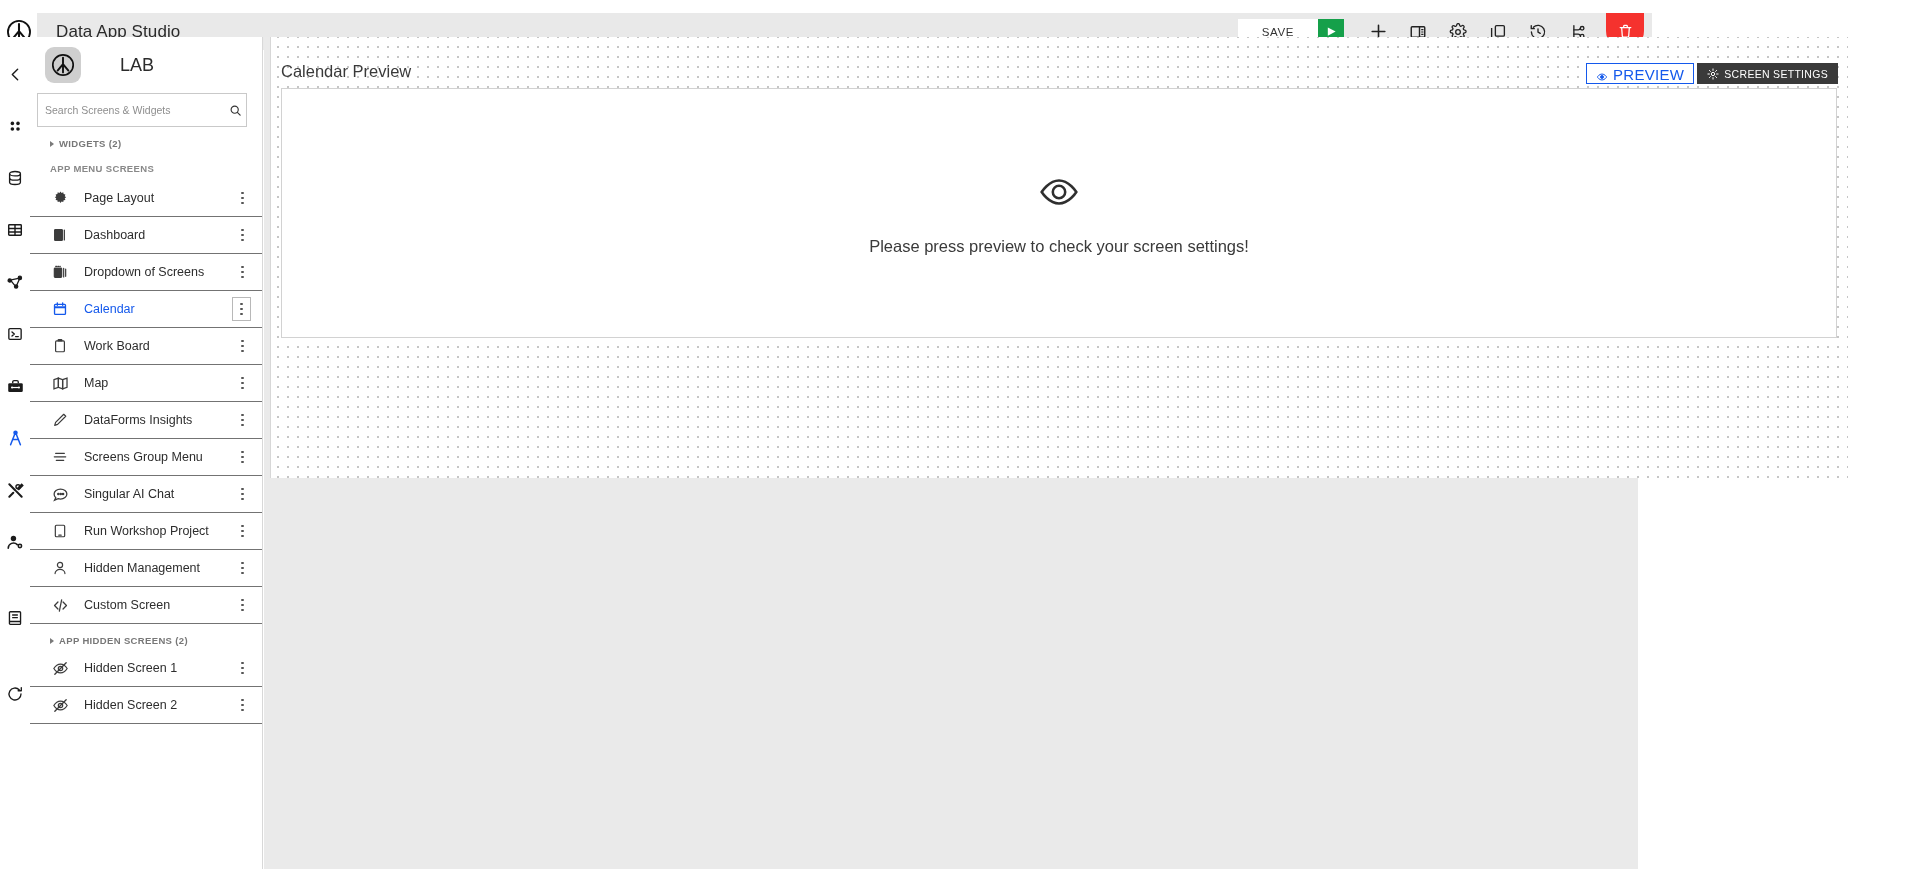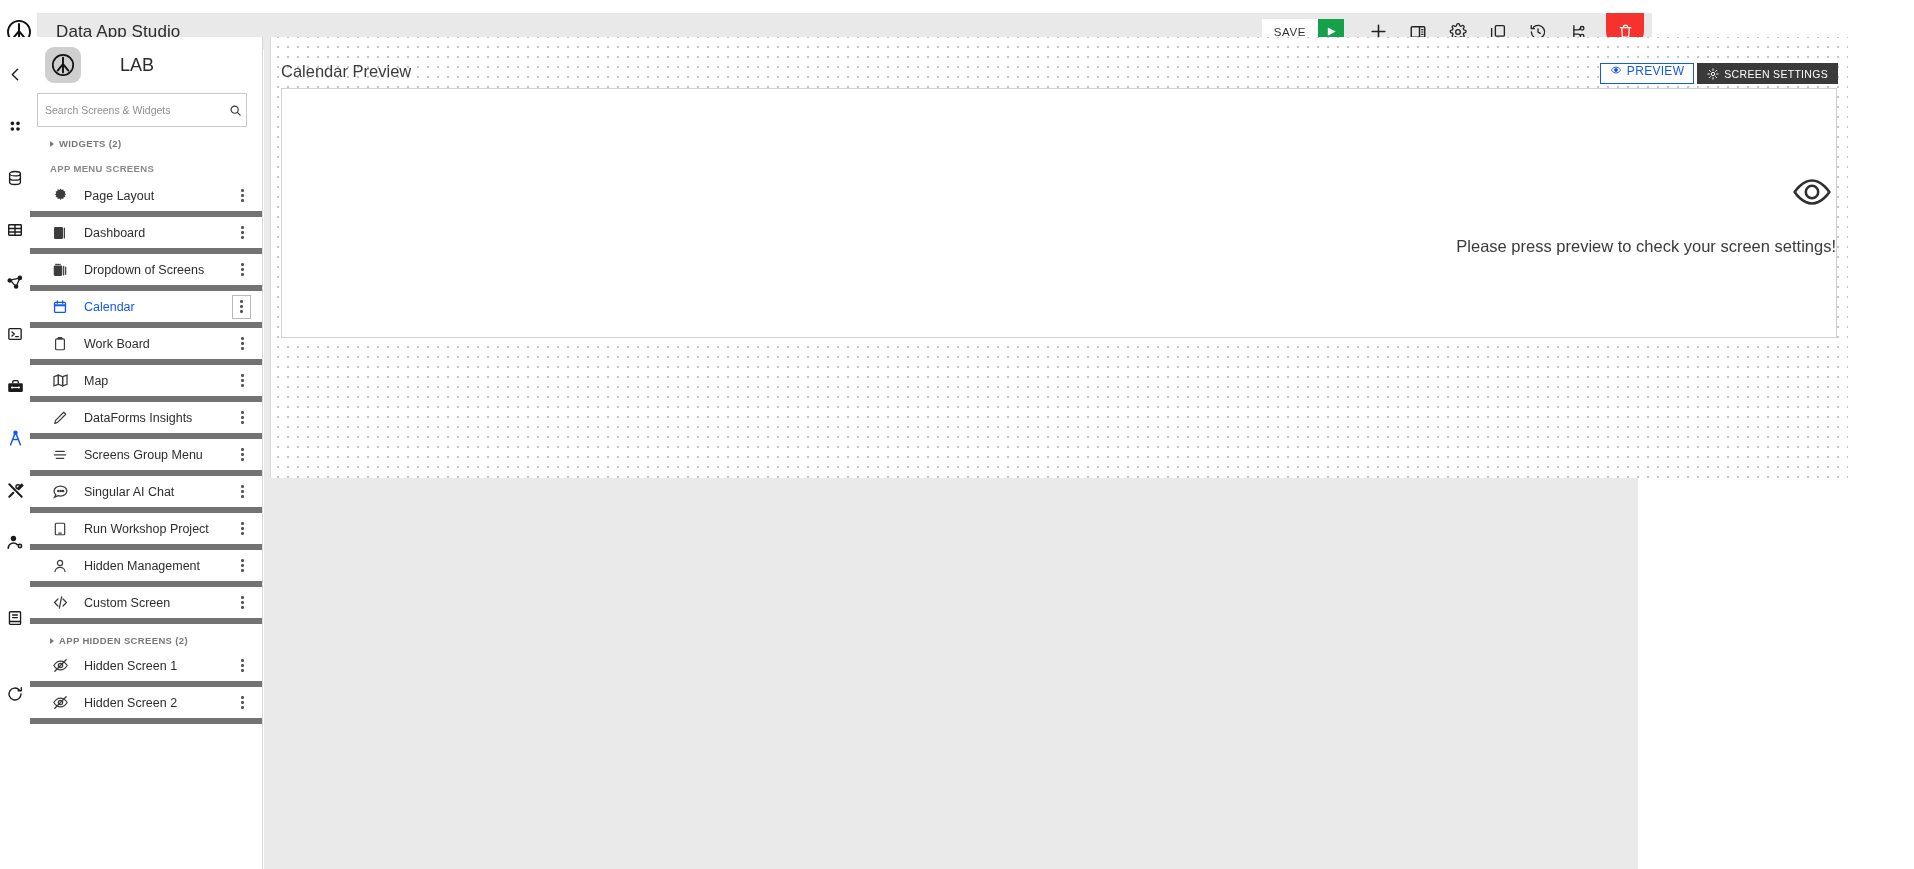--- a/index.html
+++ b/index.html
@@ -29,21 +29,21 @@
   .topbar-right {
     margin-left: auto; display: flex; align-items: center; height: 37px;
   }
   .save-group {
     display: flex; align-items: stretch; height: 26px;
     margin-right: 14px;
   }
   .save-btn {
     background: #ffffff; color: #333; font-size: 11.5px;
     letter-spacing: .6px; font-weight: 400;
-    padding: 0 12px; display: flex; align-items: center;
+    padding: 0 24px; display: flex; align-items: center;
     border: none; cursor: pointer; height: 26px;
   }
   .run-btn {
     background: #15a04a; width: 26px; height: 26px;
     display: flex; align-items: center; justify-content: center;
     border: none; cursor: pointer;
   }
   .tb-icon {
     width: 30px; height: 37px; margin: 0 5px;
     display: flex; align-items: center; justify-content: center;
@@ -127,21 +127,21 @@
   }
   .sec-static {
     font-size: 9.5px; font-weight: bold; color: #888;
     letter-spacing: .35px; margin: 14px 0 6px 20px;
   }
 
   .screen-item {
     position: relative;
     height: 37px; display: flex; align-items: center;
     padding-left: 20px; cursor: pointer;
-    border-bottom: 6px solid #737373;
+    border-bottom: 1px solid #737373;
   }
   .screen-item .si-icon {
     width: 20px; height: 20px; flex: 0 0 20px;
     display: flex; align-items: center; justify-content: center;
     color: #3c3c3c;
   }
   .screen-item .si-label {
     margin-left: 14px; font-size: 12.5px; color: #2d2d2d;
     white-space: nowrap;
   }
@@ -176,38 +176,38 @@
   .board-title {
     position: absolute; left: 10px; top: 25px;
     font-size: 16.5px; color: #3a3a3a;
   }
   .board-actions {
     position: absolute; right: 10px; top: 26px;
     display: flex; align-items: center; gap: 3px;
   }
   .btn-preview {
     height: 21px; border: 1px solid #1459ec; background: #ffffff;
-    color: #1459ec; font-size: 12px; letter-spacing: .3px;
-    display: flex; align-items: flex-start; gap: 5px;
+    color: #1459ec; font-size: 15px; letter-spacing: .3px;
+    display: flex; align-items: flex-end; gap: 5px;
     padding: 0 9px; cursor: pointer;
     font-family: "Liberation Sans", sans-serif;
   }
   .btn-settings {
     height: 21px; border: 1px solid #3a3a3a; background: #3a3a3a;
     color: #ffffff; font-size: 10.5px; letter-spacing: .3px;
     display: flex; align-items: center; gap: 5px;
     padding: 0 9px; cursor: pointer;
     font-family: "Liberation Sans", sans-serif;
   }
   .preview-panel {
     position: absolute; left: 10px; top: 51px;
     width: 1556px; height: 250px;
     background: #ffffff; border: 1px solid #d2d2d2;
     display: flex; flex-direction: column;
-    align-items: flex-end; justify-content: center;
+    align-items: center; justify-content: center;
   }
   .preview-eye { margin-bottom: 20px; color: #2f2f2f; }
   .preview-msg { font-size: 16.5px; color: #3a3a3a; }
 </style>
 </head>
 <body>
 
 <div class="topbar">
   <div class="brand-logo-wrap">
     <svg width="26" height="26" viewBox="0 0 24 24" fill="none" stroke="#111" stroke-width="1.7">

